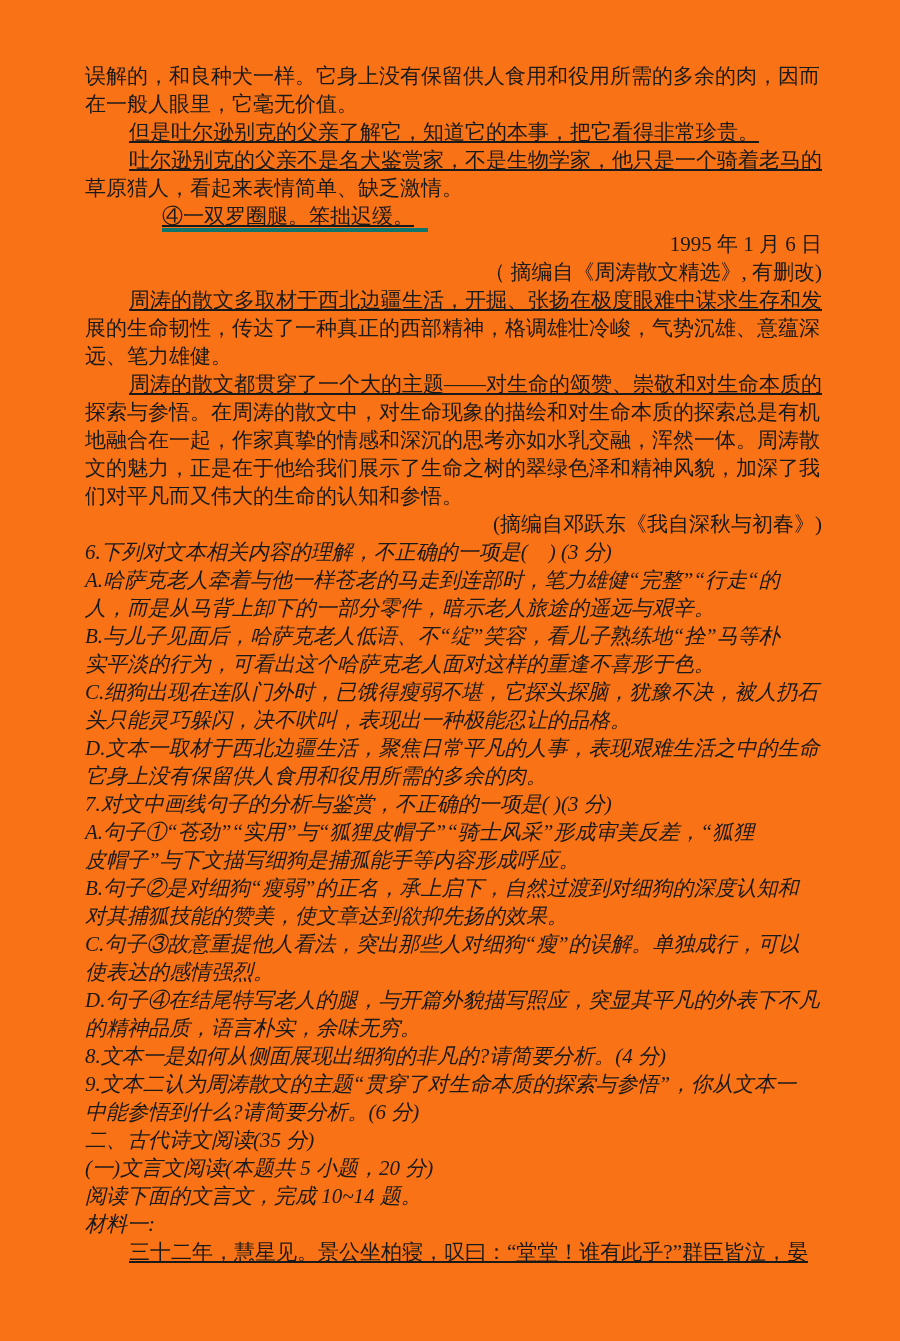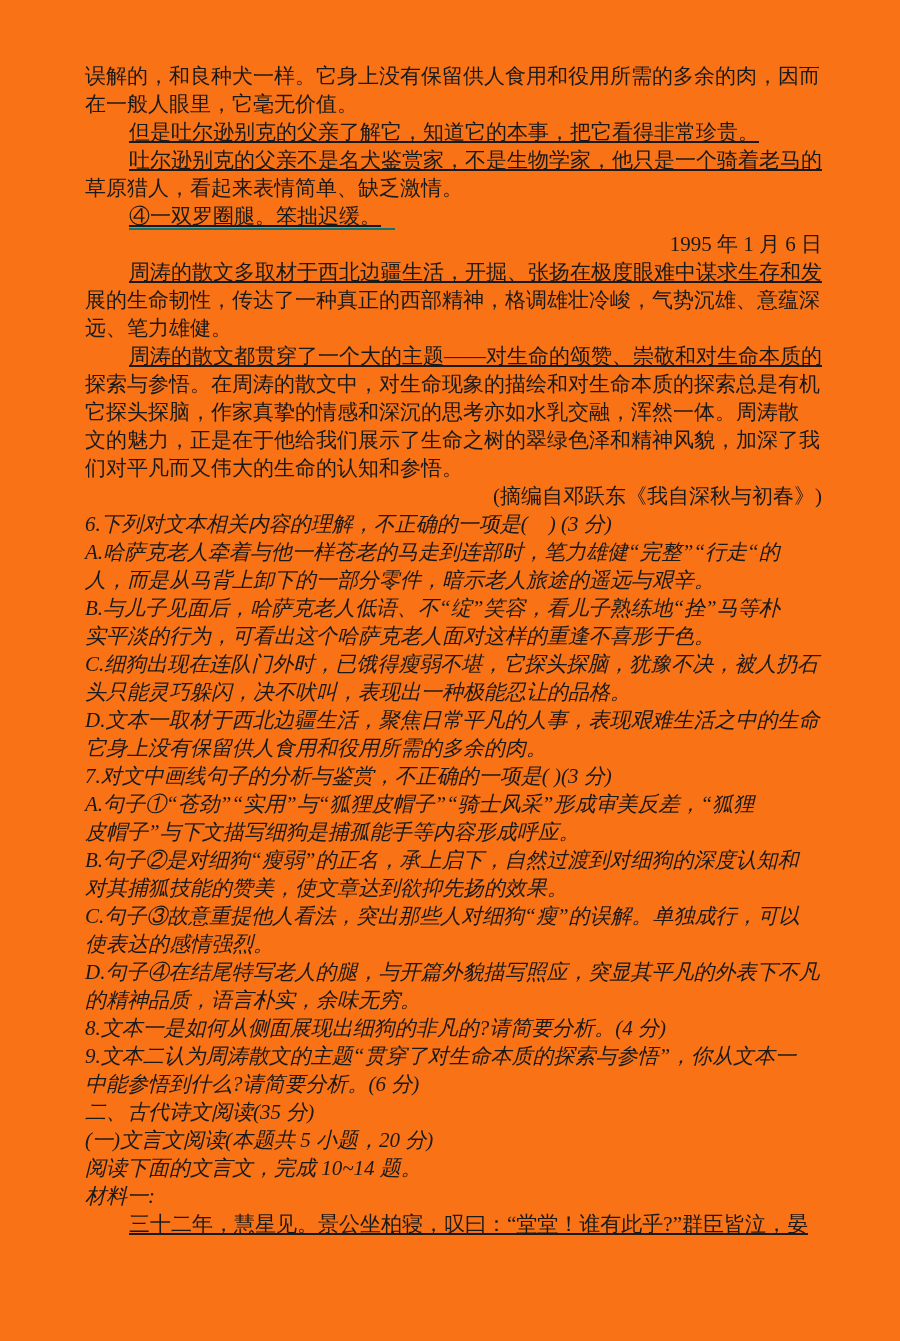--- a/index.html
+++ b/index.html
@@ -21,22 +21,23 @@
     font-size: 21px;
     line-height: 28px;
   }
   .ln { height: 28px; white-space: nowrap; }
   .indent { text-indent: 44px; text-decoration: underline; }
   .right { text-align: right; }
   
   .kai { font-family: "Liberation Serif", serif; }
   .song { font-family: "Liberation Serif", serif; font-style: italic; }
   .underline {
-    border-bottom: 2px solid #0f766e;
+    border-bottom: 4px solid #0f766e;
     padding-right: 14px;
+    margin-left: 33px;
   }
   .em-dot { position: relative; }
   .em-dot::after {
     content: "·";
     position: absolute;
     left: 50%;
     bottom: -0.62em;
     transform: translateX(-50%);
     font-weight: bold;
     font-size: 0.85em;
@@ -47,26 +48,27 @@
 
 <div class="page">
   <div class="content">
     <div class="ln kai">误解的，和良种犬一样。它身上没有保留供人食用和役用所需的多余的肉，因而</div>
     <div class="ln kai">在一般人眼里，它毫无价值。</div>
     <div class="ln kai indent">但是吐尔逊别克的父亲了解它，知道它的本事，把它看得非常珍贵。</div>
     <div class="ln kai indent">吐尔逊别克的父亲不是名犬鉴赏家，不是生物学家，他只是一个骑着老马的</div>
     <div class="ln kai">草原猎人，看起来表情简单、缺乏激情。</div>
     <div class="ln kai indent"><span class="underline">④一双罗圈腿。笨拙迟缓。</span></div>
     <div class="ln kai right">1995 年 1 月 6 日</div>
+    <div class="ln kai right">（ 摘编自《周涛散文精选》, 有删改)</div>
     <div class="ln kai indent">周涛的散文多取材于西北边疆生活，开掘、张扬在极度眼难中谋求生存和发</div>
     <div class="ln kai">展的生命韧性，传达了一种真正的西部精神，格调雄壮冷峻，气势沉雄、意蕴深</div>
     <div class="ln kai">远、笔力雄健。</div>
     <div class="ln kai indent">周涛的散文都贯穿了一个大的主题——对生命的颂赞、崇敬和对生命本质的</div>
     <div class="ln kai">探索与参悟。在周涛的散文中，对生命现象的描绘和对生命本质的探索总是有机</div>
-    <div class="ln kai">它探头探脑，作家真挚的情感和深沉的思考亦如水乳交融，浑然一体。周涛散</div>
+    <div class="ln kai">地融合在一起，作家真挚的情感和深沉的思考亦如水乳交融，浑然一体。周涛散</div>
     <div class="ln kai">文的魅力，正是在于他给我们展示了生命之树的翠绿色泽和精神风貌，加深了我</div>
     <div class="ln kai">们对平凡而又伟大的生命的认知和参悟。</div>
     <div class="ln kai right">(摘编自邓跃东《我自深秋与初春》)</div>
     <div class="ln song">6.下列对文本相关内容的理解，不正确的一项是(　) (3 分)</div>
     <div class="ln song">A.哈萨克老人牵着与他一样苍老的马走到连部时，笔力雄健“完整”“行走“的</div>
     <div class="ln song">人，而是从马背上卸下的一部分零件，暗示老人旅途的遥远与艰辛。</div>
     <div class="ln song">B.与儿子见面后，哈萨克老人低语、不“绽”笑容，看儿子熟练地“拴”马等朴</div>
     <div class="ln song">实平淡的行为，可看出这个哈萨克老人面对这样的重逢不喜形于色。</div>
     <div class="ln song">C.细狗出现在连队门外时，已饿得瘦弱不堪，它探头探脑，犹豫不决，被人扔石</div>
     <div class="ln song">头只能灵巧躲闪，决不吠叫，表现出一种极能忍让的品格。</div>

